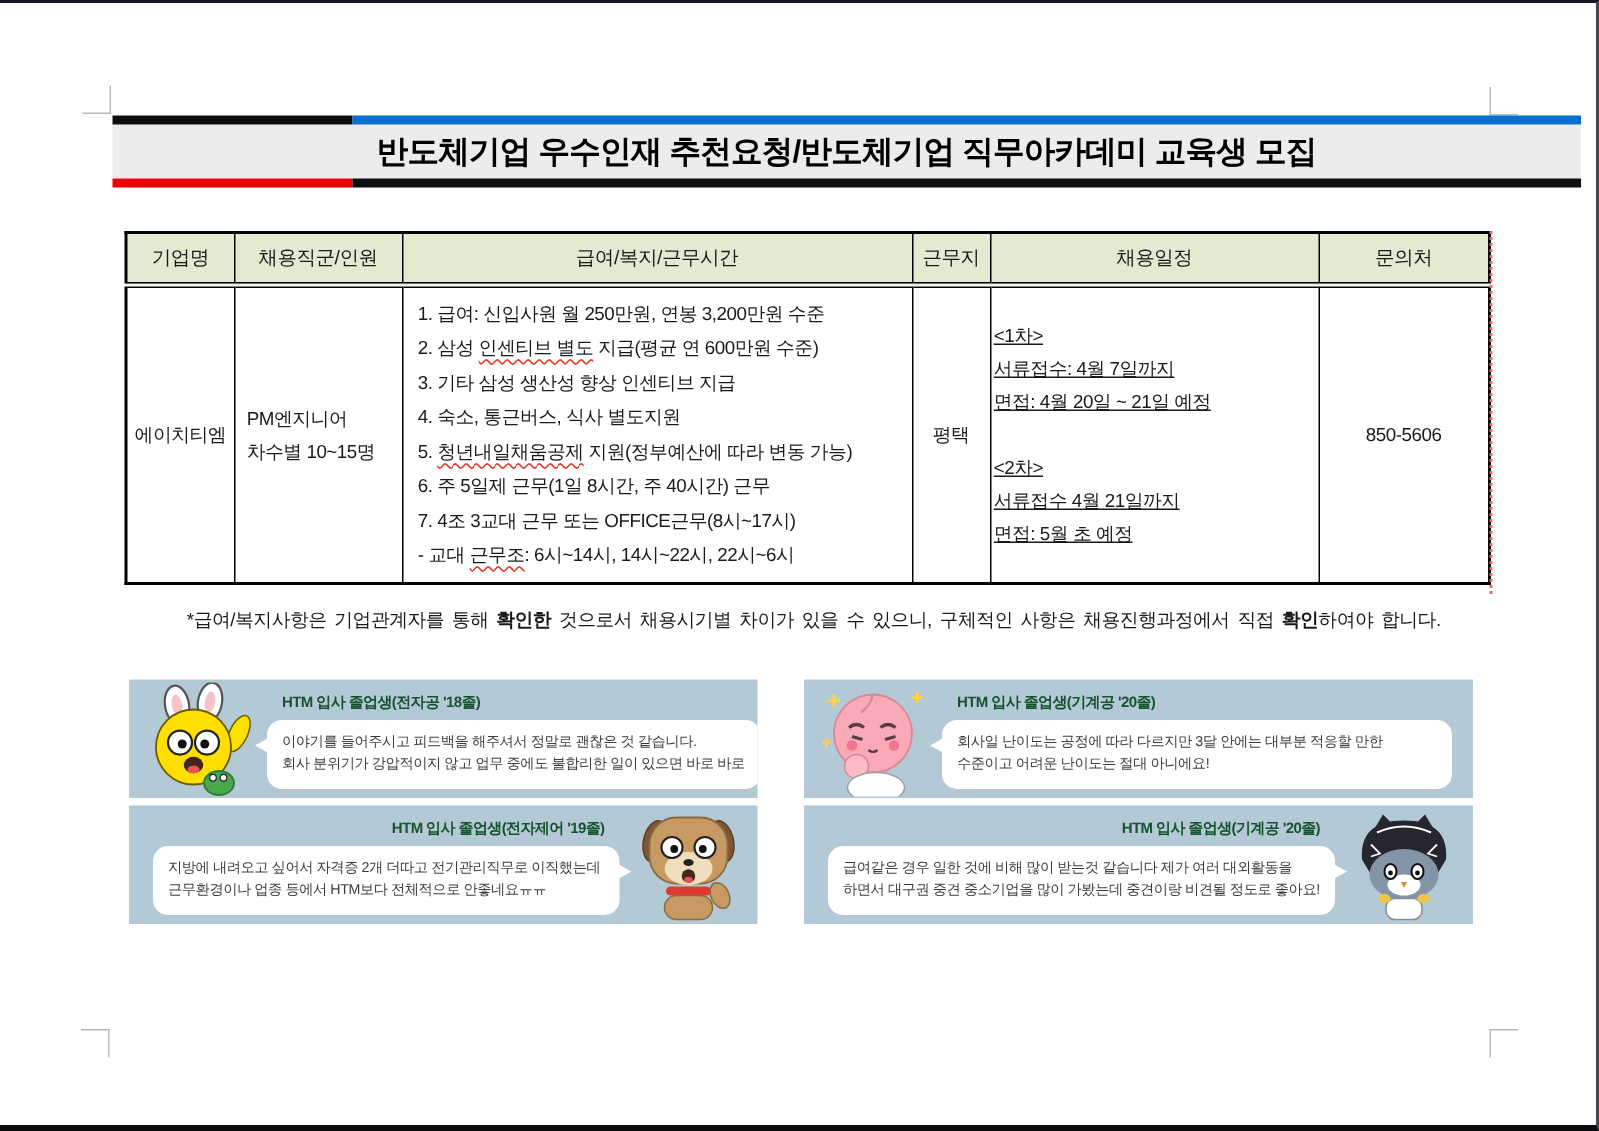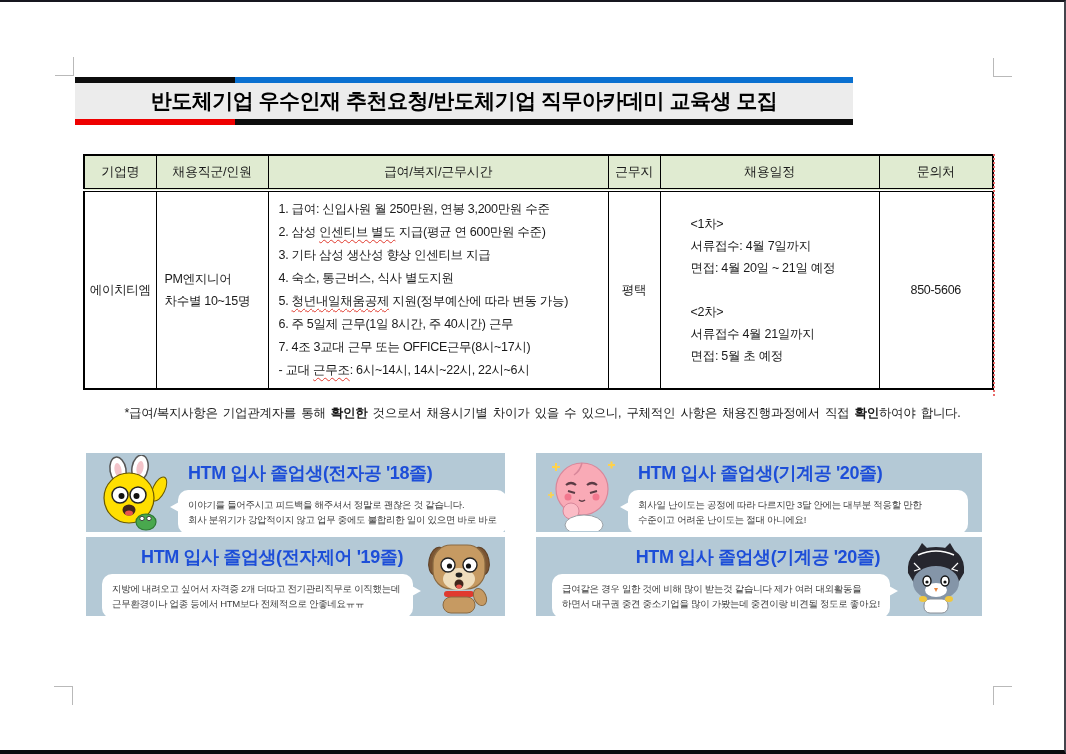--- a/index.html
+++ b/index.html
@@ -10,21 +10,21 @@
     font-family:"Liberation Sans","DejaVu Sans",sans-serif; color:#111;
   }
   
   .crop{position:absolute; width:18px; height:18px;}
   .crop-tl{left:55px; top:55px; border-right:1px solid #b9b9b9; border-bottom:1px solid #b9b9b9;}
   .crop-tr{left:993px; top:56px; border-left:1px solid #b9b9b9; border-bottom:1px solid #b9b9b9;}
   .crop-bl{left:54px; top:684px; border-top:1px solid #b9b9b9; border-right:1px solid #b9b9b9;}
   .crop-br{left:993px; top:684px; border-top:1px solid #b9b9b9; border-left:1px solid #b9b9b9;}
 
   
-  #banner{position:absolute; left:75px; top:75px; width:778px;}
+  #banner{position:absolute; left:75px; top:75px; width:979px;}
   .bar{display:flex; height:6px;}
   .bar .seg-a{width:160px;}
   .bar .seg-b{flex:1;}
   .bar-top .seg-a{background:#0d0d0d;} .bar-top .seg-b{background:#0a70d0;}
   .bar-bot .seg-a{background:#ee0000;} .bar-bot .seg-b{background:#0d0d0d;}
   #banner .mid{height:36px; background:#ececec; display:flex; align-items:center; justify-content:center;}
   #banner .mid span{font-size:21px; font-weight:bold; letter-spacing:-0.5px; color:#000;}
 
   
   #jobtable{position:absolute; left:83px; top:152px; width:909px; border-collapse:collapse; table-layout:fixed;}
@@ -34,42 +34,42 @@
   #jobtable{border:2px solid #000;}
   #jobtable th{
     height:35px; background:#e0ebd1; font-size:13px; font-weight:normal; color:#1a1a1a;
     border-bottom:4px double #000; letter-spacing:-0.3px;
   }
   #jobtable td{height:155px; vertical-align:middle; font-size:12.5px; color:#1a1a1a; letter-spacing:-0.3px;}
   td.center{text-align:center;}
   td.pos{padding-left:8px; line-height:22px;}
   td.benefits-cell{padding:6px 4px 6px 10px;}
   .benefit-line{line-height:23px; white-space:nowrap;}
-  td.sched-cell{padding-left:30px;}
+  td.sched-cell{padding-left:2px;text-decoration:underline;}
   .sched-line{line-height:22px;}
   .sched-block2{margin-top:22px;}
   .sq{text-decoration:underline; text-decoration-style:wavy; text-decoration-color:#e03a2e;
       text-decoration-thickness:1px; text-underline-offset:3px;}
   #page-edge-line{position:absolute; left:993px; top:152px; height:242px; width:0;
       border-left:2px dotted #e86a6a;}
 
   
   #footnote{position:absolute; left:70px; top:403px; width:945px; font-size:12.5px;
       letter-spacing:-0.3px; word-spacing:2px; color:#1a1a1a;text-align:center;}
   #footnote .b{font-weight:bold;}
 
   
   .tgroup{position:absolute; top:451px; display:flex; flex-direction:column; gap:5px;}
   #tgroup-left{left:86px; width:419px;}
   #tgroup-right{left:536px; width:446px;}
   .tbox{height:79px; background:#b4c9d6; display:flex; overflow:hidden;}
   .char-slot{width:92px; display:flex; align-items:center; justify-content:center; flex-shrink:0;}
   .tcontent{flex:1; padding:7px 14px 6px 0; display:flex; flex-direction:column;}
   .tbox.char-right .tcontent{padding:7px 0 6px 16px;}
-  .ttitle{font-size:18px; font-weight:bold; color:#1d4ed8; letter-spacing:-0.4px; margin:1px 0 5px 10px;}
+  .ttitle{font-size:10px; font-weight:bold; color:#14532d; letter-spacing:-0.4px; margin:1px 0 5px 10px;}
   .tbox.char-right .ttitle{text-align:right; margin:1px 10px 5px 0;}
   .bubble{position:relative; background:#fff; border-radius:10px; padding:7px 10px; flex:1;}
   .bubble .bl{font-size:9.5px; line-height:15px; color:#3c3c3c; letter-spacing:-0.3px; white-space:nowrap;}
   .bubble.tail-left::before{content:""; position:absolute; left:-8px; top:12px;
       border-style:solid; border-width:5px 9px 5px 0; border-color:transparent #fff transparent transparent;}
   .bubble.tail-right::before{content:""; position:absolute; right:-8px; top:12px;
       border-style:solid; border-width:5px 0 5px 9px; border-color:transparent transparent transparent #fff;}
 </style>
 </head>
 <body>

